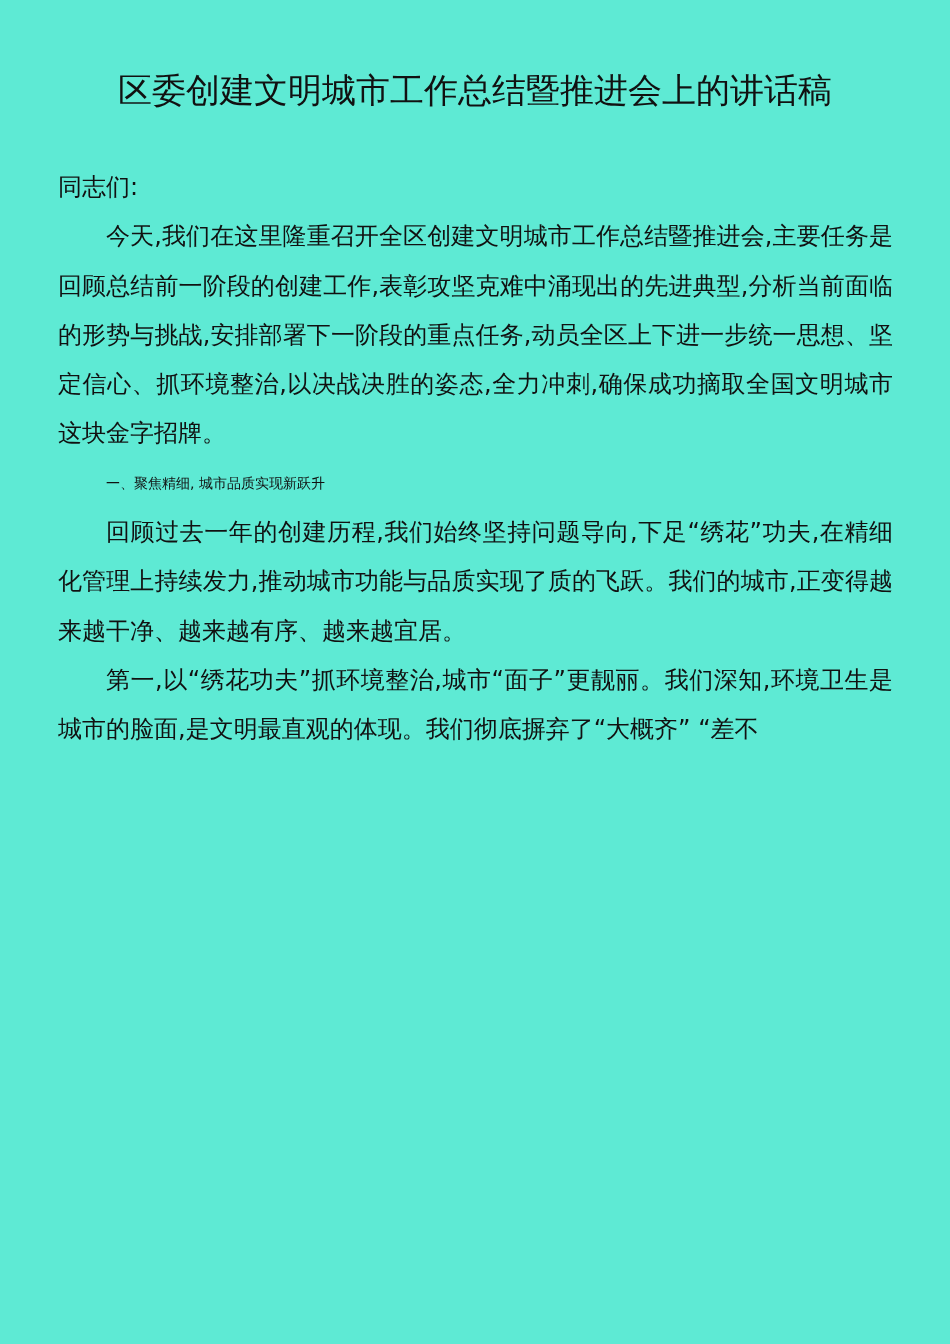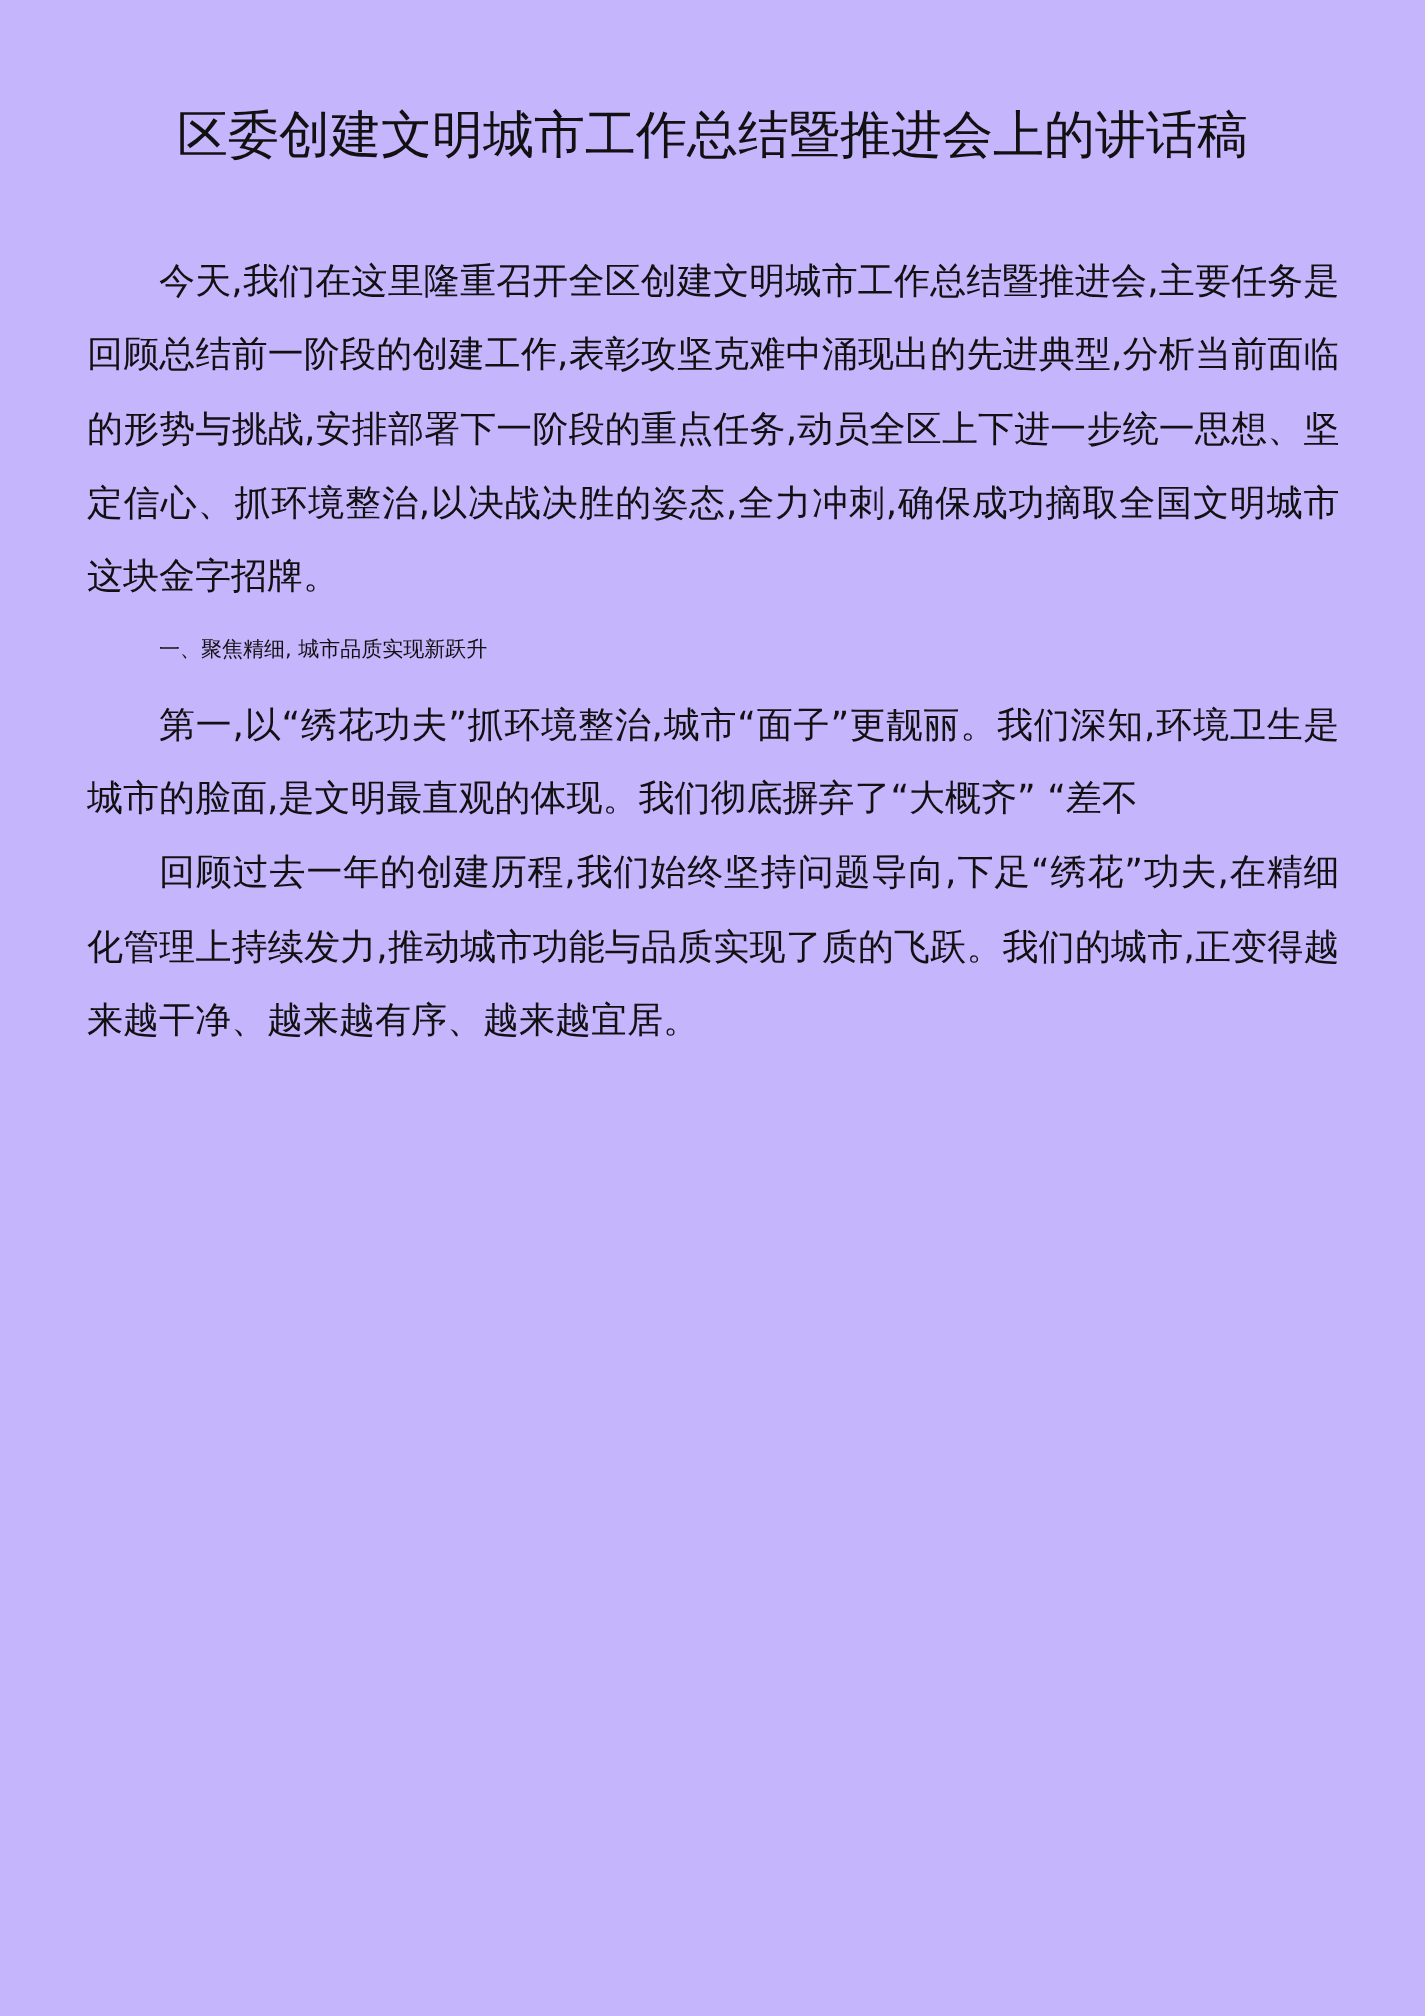--- a/index.html
+++ b/index.html
@@ -14,21 +14,21 @@
       position: relative;
       font-family: "DejaVu Sans", "Liberation Sans", sans-serif;
       color: #111111;
     }
     .page {
       position: absolute;
       left: 0;
       top: 0;
       width: 950px;
       height: 1344px;
-      background: #c4b5fd;
+      background: #5eead4;
     }
     .title {
       position: absolute;
       left: 0;
       top: 66px;
       width: 950px;
       text-align: center;
       font-size: 34px;
       line-height: 48px;
       letter-spacing: 0px;
@@ -61,18 +61,19 @@
       text-indent: 0;
     }
   </style>
 </head>
 <body>
 
 <div class="page">
   <div class="title">区委创建文明城市工作总结暨推进会上的讲话稿</div>
 
   <div class="body-text">
+    <p class="salutation">同志们:</p>
     <p class="indent">今天,我们在这里隆重召开全区创建文明城市工作总结暨推进会,主要任务是回顾总结前一阶段的创建工作,表彰攻坚克难中涌现出的先进典型,分析当前面临的形势与挑战,安排部署下一阶段的重点任务,动员全区上下进一步统一思想、坚定信心、抓环境整治,以决战决胜的姿态,全力冲刺,确保成功摘取全国文明城市这块金字招牌。</p>
     <p class="heading">一、聚焦精细, 城市品质实现新跃升</p>
+    <p class="indent">回顾过去一年的创建历程,我们始终坚持问题导向,下足“绣花”功夫,在精细化管理上持续发力,推动城市功能与品质实现了质的飞跃。我们的城市,正变得越来越干净、越来越有序、越来越宜居。</p>
     <p class="indent">第一,以“绣花功夫”抓环境整治,城市“面子”更靓丽。我们深知,环境卫生是城市的脸面,是文明最直观的体现。我们彻底摒弃了“大概齐” “差不</p>
-    <p class="indent">回顾过去一年的创建历程,我们始终坚持问题导向,下足“绣花”功夫,在精细化管理上持续发力,推动城市功能与品质实现了质的飞跃。我们的城市,正变得越来越干净、越来越有序、越来越宜居。</p>
   </div>
 </div>
 
 </body></html>

